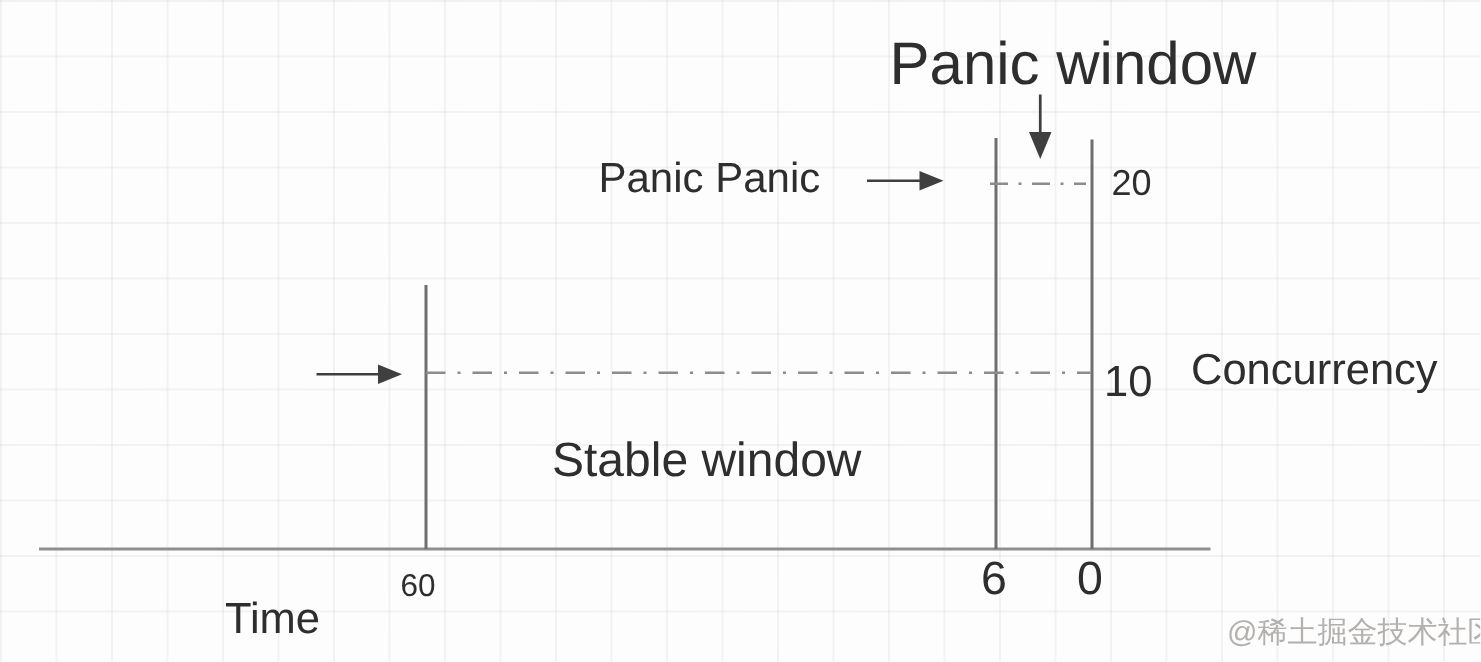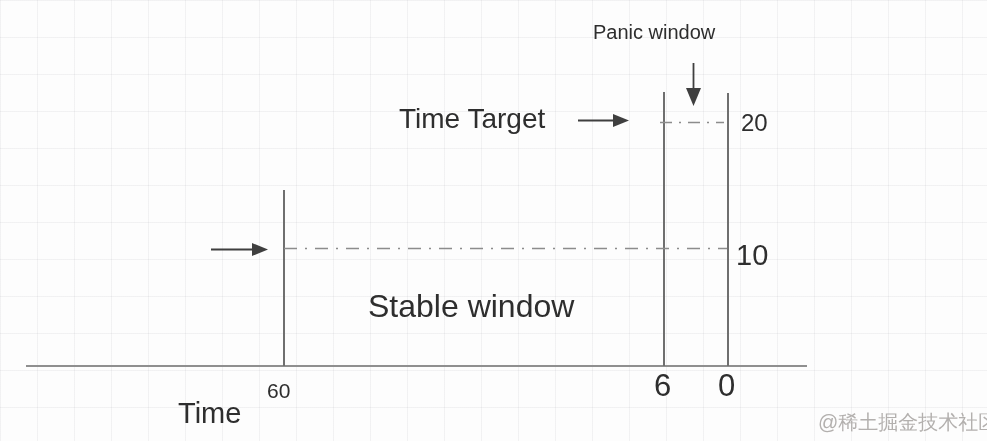--- a/index.html
+++ b/index.html
@@ -25,31 +25,31 @@
     top: 0;
     width: 987px;
     height: 441px;
   }
   .lbl {
     position: absolute;
     color: #2e2e2e;
     white-space: nowrap;
     line-height: 1.05;
   }
-  .lbl-panic-window   { left: 593px; top: 22px;  font-size: 20px; }
+  .lbl-panic-window   { left: 593px; top: 22px;  font-size: 40px; }
   .lbl-panic-target   { left: 399px; top: 104px; font-size: 28px; }
   .lbl-val-20         { left: 741px; top: 110px; font-size: 24px; }
   .lbl-stable-target  { left: 24px;  top: 233px; font-size: 29px; }
   .lbl-val-10         { left: 736px; top: 240px; font-size: 29px; }
   .lbl-concurrency    { left: 794px; top: 232px; font-size: 29px; }
   .lbl-stable-window  { left: 368px; top: 290px; font-size: 32px; }
   .lbl-tick-60        { left: 267px; top: 380px; font-size: 21px; }
   .lbl-tick-6         { left: 654px; top: 370px; font-size: 31px; }
   .lbl-tick-0         { left: 718px; top: 370px; font-size: 31px; }
-  .lbl-time           { left: 150px; top: 398px; font-size: 29px; margin-left: 28px; }
+  .lbl-time           { left: 150px; top: 398px; font-size: 29px; }
   .lbl-watermark      { left: 818px; top: 412px; font-size: 20px; color: #b3b0ae; }
 </style>
 </head>
 <body>
 
 <div class="canvas">
 
   <svg class="diagram-svg" viewBox="0 0 987 441" xmlns="http://www.w3.org/2000/svg">
 
     <line x1="26" y1="366" x2="807" y2="366" stroke="#8f8f8f" stroke-width="2"></line>
@@ -75,27 +75,28 @@
     </g>
 
     <g>
       <line x1="693.5" y1="63" x2="693.5" y2="91" stroke="#3f3f3f" stroke-width="1.8"></line>
       <polygon points="693.5,106 686,88 701,88" fill="#3f3f3f"></polygon>
     </g>
   </svg>
 
   <div class="lbl lbl-panic-window">Panic window</div>
 
-  <div class="lbl lbl-panic-target">Time Target</div>
+  <div class="lbl lbl-panic-target">Panic Panic</div>
 
   <div class="lbl lbl-val-20">20</div>
 
 
   <div class="lbl lbl-val-10">10</div>
 
+  <div class="lbl lbl-concurrency">Concurrency</div>
 
   <div class="lbl lbl-stable-window">Stable window</div>
 
   <div class="lbl lbl-tick-60">60</div>
 
   <div class="lbl lbl-tick-6">6</div>
 
   <div class="lbl lbl-tick-0">0</div>
 
   <div class="lbl lbl-time">Time</div>

